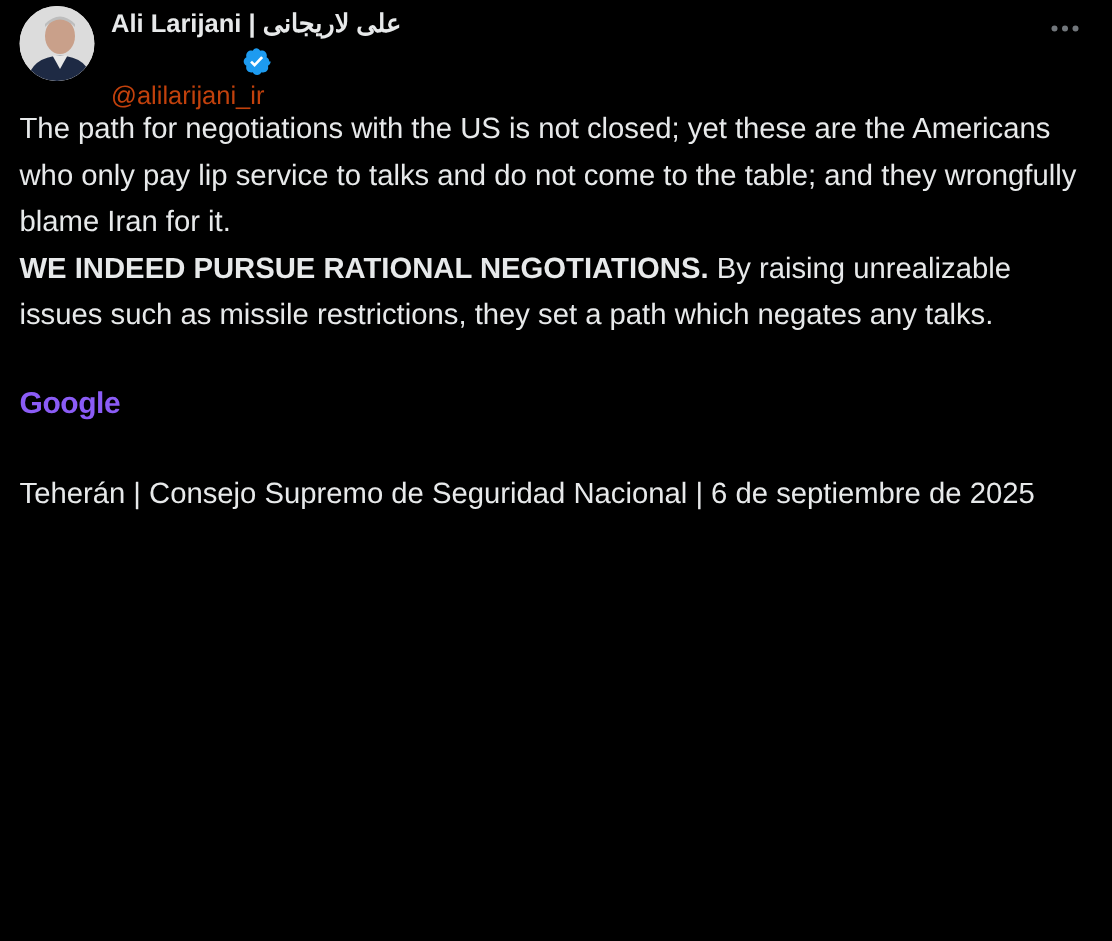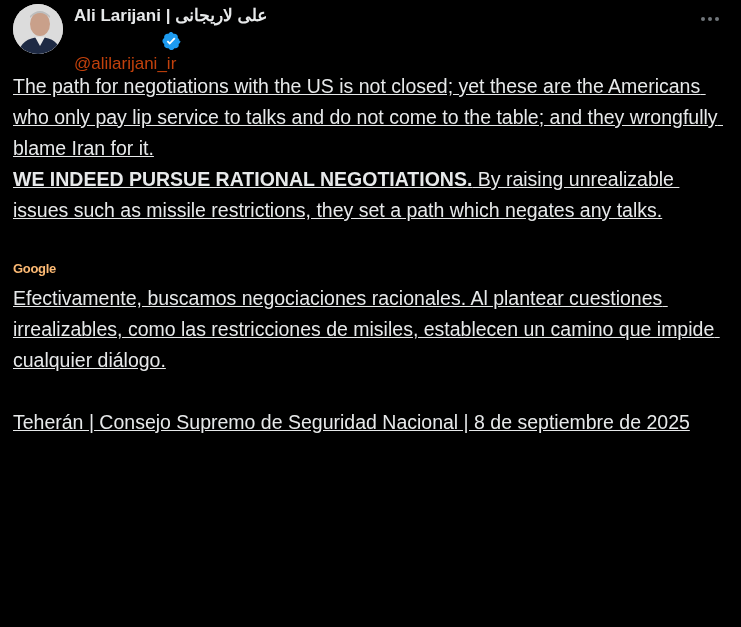--- a/index.html
+++ b/index.html
@@ -9,24 +9,24 @@
   .avatar { position:absolute; left:0; top:0; width:50px; height:50px; border-radius:50%;
             overflow:hidden; background:#d9d9d9; }
   .avatar svg { width:50px; height:50px; display:block; }
   .names { position:absolute; left:61px; top:1px; }
   .display-name { font-weight:bold; font-size:17px; line-height:22px; color:#e7e9ea; display:flex; align-items:center; gap:4px;flex-direction:column; }
   .verified { width:20px; height:20px; display:inline-block; }
   .handle { font-size:17px; line-height:22px; color:#c2410c; margin-top:2px; }
   .more { position:absolute; right:18px; top:4px; width:26px; height:22px; display:flex; align-items:center; justify-content:center; gap:3px; cursor:pointer; }
   .more span { width:4px; height:4px; border-radius:50%; background:#71767b; display:block; }
   .body { position:absolute; left:13px; top:71px; width:720px; font-size:19.5px; line-height:31px; color:#e7e9ea; }
-  .para { margin:0; white-space:pre-wrap;text-decoration:underline; }
+  .para { margin:0; white-space:pre-wrap; }
   .bold { font-weight:bold;margin-top:20px; }
   .translated { font-size:14px; line-height:20px; color:#1d9bf0; display:flex; align-items:center; gap:5px; margin-top:2px; margin-bottom:4px; }
-  .google { color:#fdba74; font-size:13px; font-weight:bold; letter-spacing:-0.3px; }
+  .google { color:#8b5cf6; font-size:20px; font-weight:bold; letter-spacing:-0.3px; }
   .spacer { height:31px; }
 </style>
 </head>
 <body>
 
 <div class="header">
   <div class="avatar">
     <svg viewBox="0 0 50 50">
       <rect width="50" height="50" fill="#dcdcdc"></rect>
       <ellipse cx="27" cy="20" rx="10" ry="12" fill="#c9a08a"></ellipse>
@@ -54,16 +54,15 @@
 
 <div class="body">
   <p class="para">The path for negotiations with the US is not closed; yet these are the Americans who only pay lip service to talks and do not come to the table; and they wrongfully blame Iran for it.</p>
   <p class="para"><span class="bold">WE INDEED PURSUE RATIONAL NEGOTIATIONS.</span><span> By raising unrealizable issues such as missile restrictions, they set a path which negates any talks.</span></p>
   <div class="spacer"></div>
 
   <div class="translated">
     <span class="google">Google</span>
   </div>
 
-  <p class="para">Efectivamente, buscamos negociaciones racionales. Al plantear cuestiones irrealizables, como las restricciones de misiles, establecen un camino que impide cualquier diálogo.</p>
   <div class="spacer"></div>
-  <p class="para">Teherán | Consejo Supremo de Seguridad Nacional | 8 de septiembre de 2025</p>
+  <p class="para">Teherán | Consejo Supremo de Seguridad Nacional | 6 de septiembre de 2025</p>
 </div>
 
 </body></html>

